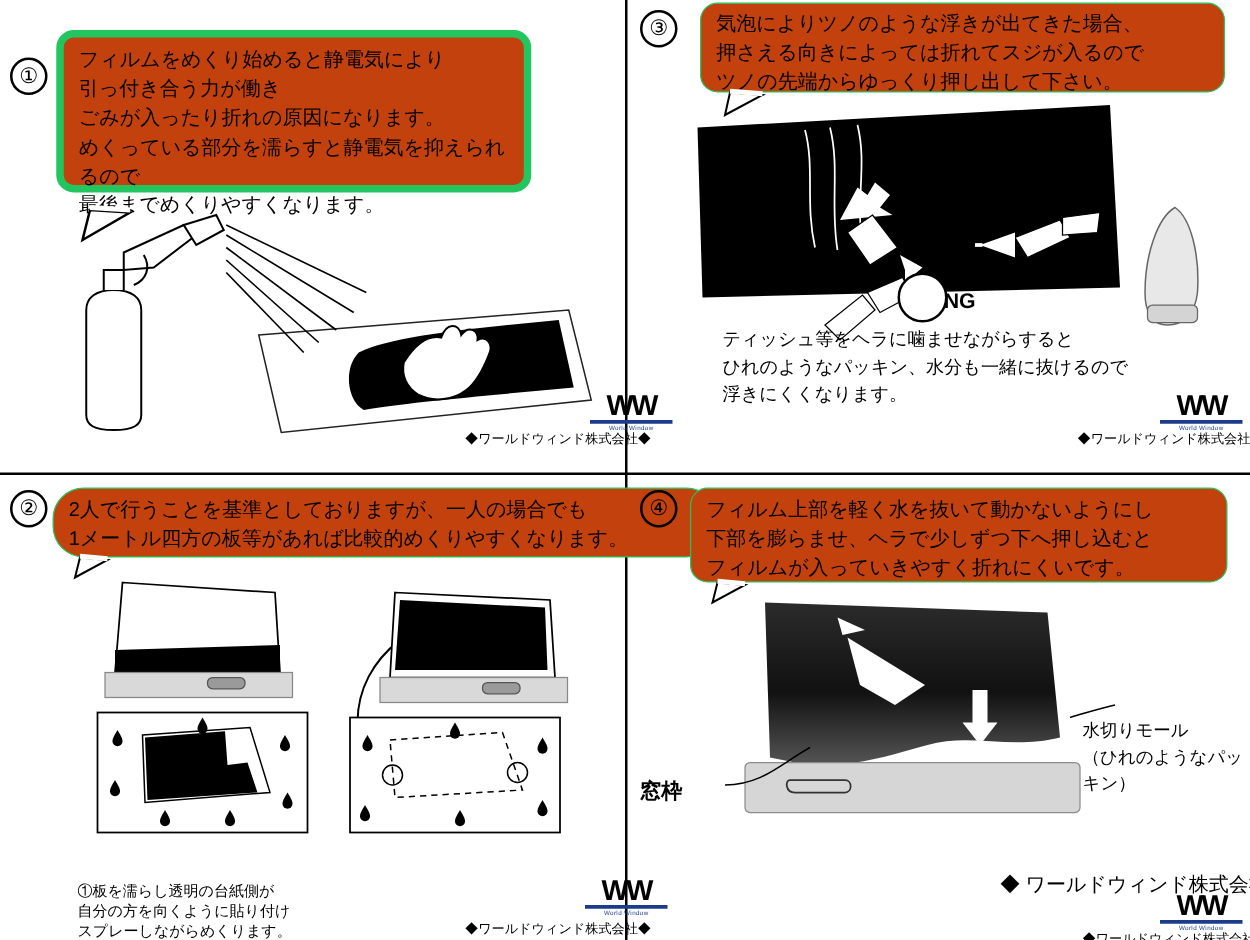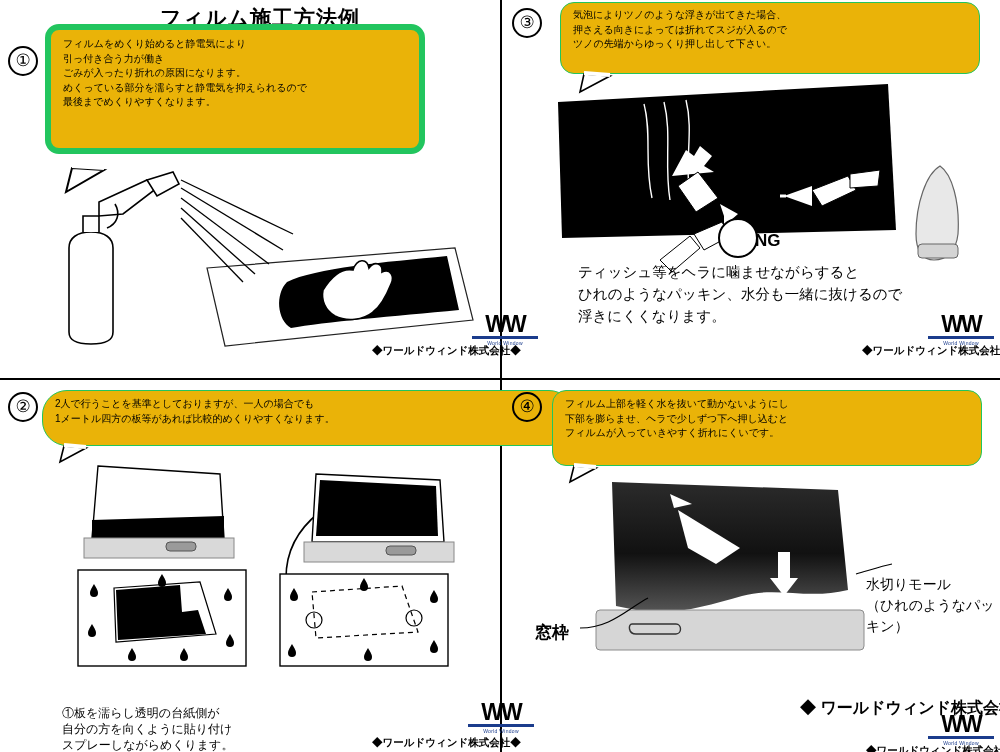--- a/index.html
+++ b/index.html
@@ -37,24 +37,24 @@
     font-size: 17px;
     line-height: 26px;
     text-align: center;
     font-weight: normal;
   }
   
   .bubble {
     position: absolute;
     border: 6px solid #22c55e;
     border-radius: 14px;
-    background: #eab308;
+    background: #c2410c;
     box-sizing: border-box;
     padding: 7px 12px;
-    font-size: 10px;
+    font-size: 16px;
     line-height: 1.45;
     white-space: pre-line;
   }
   .bubble.thin {
     border-width: 1.6px;
   }
   
   .hline {
     position: absolute;
     background: #000;
@@ -98,37 +98,36 @@
     margin: 1px 2px 1px 2px;
   }
   .logo .sub {
     font-size: 5px;
     color: #1b3c8c;
     letter-spacing: 0.3px;
   }
   .corp {
     position: absolute;
     font-size: 10.5px;
-    font-weight: bold;
+    font-weight: normal;
     white-space: nowrap;
   }
   .corp.lg {
     font-size: 16px;
   }
   svg {
     position: absolute;
     overflow: visible;
   }
 </style>
 </head>
 <body>
 
 <div class="page">
 
-  <div class="title">フィルム施工方法例</div>
 
   <div class="vline" style="left:500px; top:0; width:1.5px; height:752px;"></div>
   <div class="hline" style="left:0; top:378px; width:1000px; height:1.5px;"></div>
 
   <div class="circnum" style="left:8px; top:46px;">①</div>
   <div class="bubble" style="left:45px; top:24px; width:380px; height:130px;">フィルムをめくり始めると静電気により
 引っ付き合う力が働き
 ごみが入ったり折れの原因になります。
 めくっている部分を濡らすと静電気を抑えられるので
 最後までめくりやすくなります。</div>
@@ -315,21 +314,21 @@
     <path d="M208,74 l0,26 l-8,0 l14,18 l14,-18 l-8,0 l0,-26 Z" fill="#fff"></path>
 
     <rect x="26" y="132" width="268" height="40" rx="4" fill="#d6d6d6" stroke="#8c8c8c" stroke-width="1"></rect>
 
     <path d="M62,146 l44,0 c6,0 6,10 0,10 l-40,0 c-8,0 -8,-10 -4,-10 Z" fill="#d6d6d6" stroke="#333" stroke-width="1.4"></path>
 
     <path d="M10,150 C40,150 56,132 78,120" fill="none" stroke="#000" stroke-width="1.2"></path>
     <path d="M286,96 C300,92 312,88 322,86" fill="none" stroke="#000" stroke-width="1.2"></path>
   </svg>
 
-  <div class="ptext big" style="left:512px; top:620px; font-size:17px;margin-left:23px;">窓枠</div>
+  <div class="ptext big" style="left:512px; top:620px; font-size:17px;">窓枠</div>
   <div class="ptext" style="left:866px; top:574px; width:140px; font-size:14px;">水切りモール
 （ひれのようなパッキン）</div>
 
   <div class="corp lg" style="left:800px; top:698px;">◆ ワールドウィンド株式会社 ◆</div>
   <div class="logo" style="left:926px; top:714px;">
     <div class="ww">WW</div>
     <span class="wwu"></span>
     <div class="sub">World Window</div>
   </div>
   <div class="corp" style="left:866px; top:744px;">◆ワールドウィンド株式会社◆</div>

